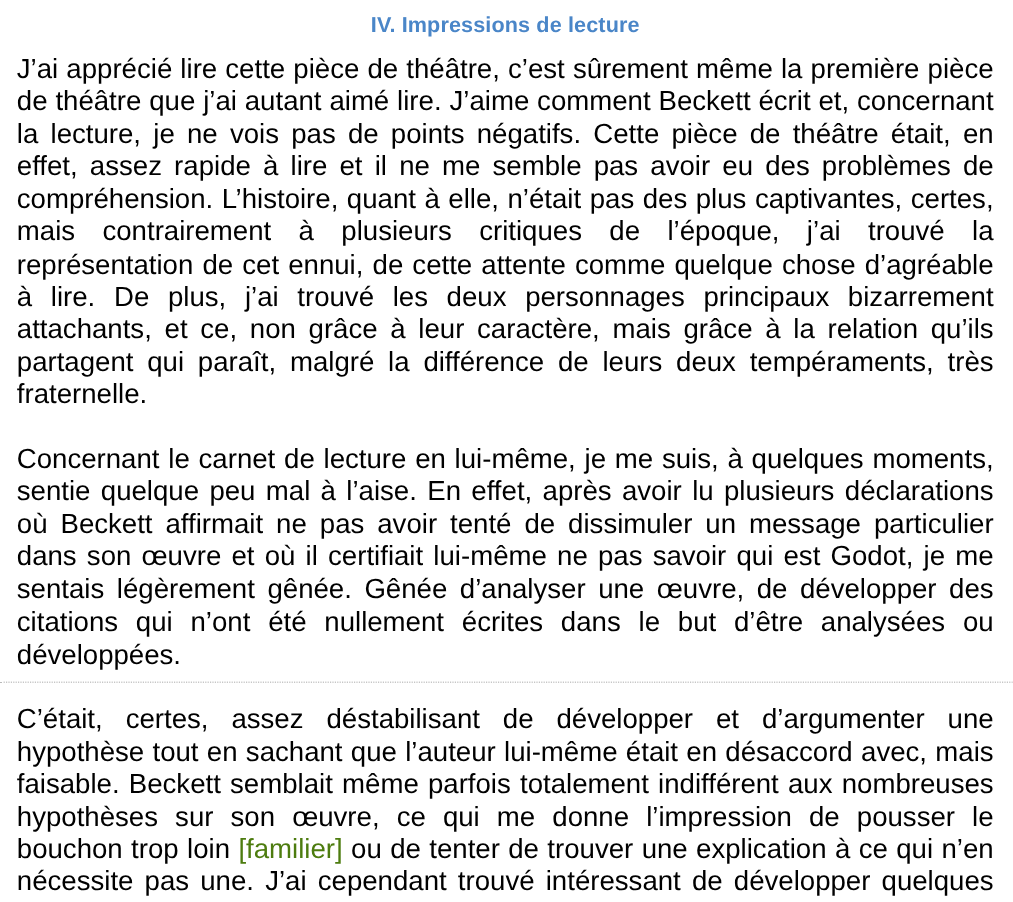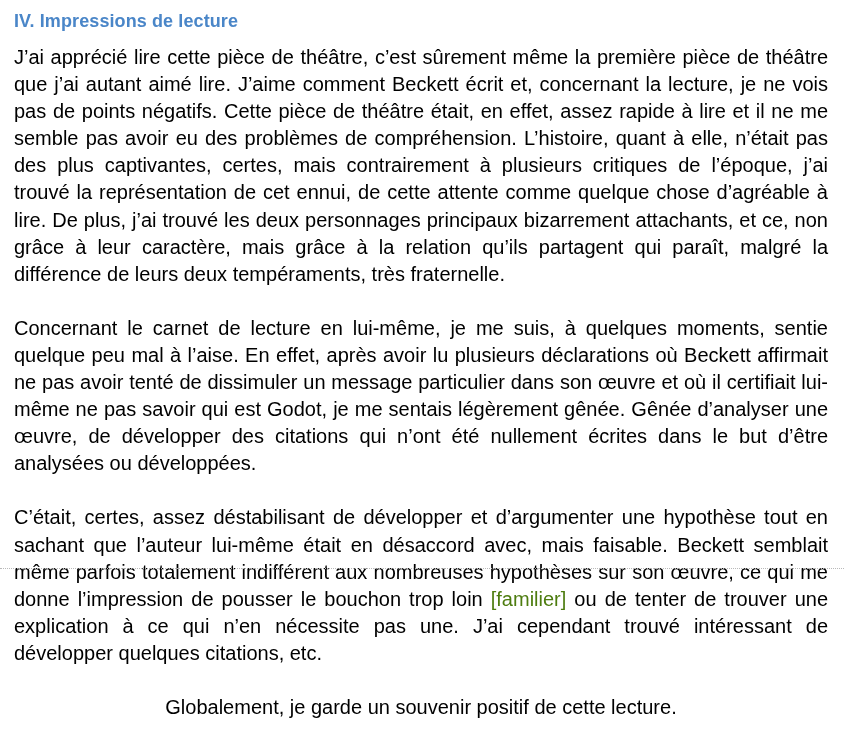--- a/index.html
+++ b/index.html
@@ -27,28 +27,29 @@
 
   .doc-heading {
     font-size: 18px;
     font-weight: bold;
     color: #4a86c8;
     line-height: 24px;
     margin: 0;
     padding-top: 9px;
     letter-spacing: 0.1px;
     white-space: pre;
+    text-align: center;
   }
 
   .body-block {
     margin-top: 11px;
   }
 
   p.para {
-    font-size: 20px;
+    font-size: 23px;
     line-height: 27.1px;
     text-align: justify;
     text-justify: inter-word;
     margin: 0 0 27px 0;
     color: #000000;
     hyphens: none;
     word-spacing: 0px;
   }
 
   p.para:last-child {

